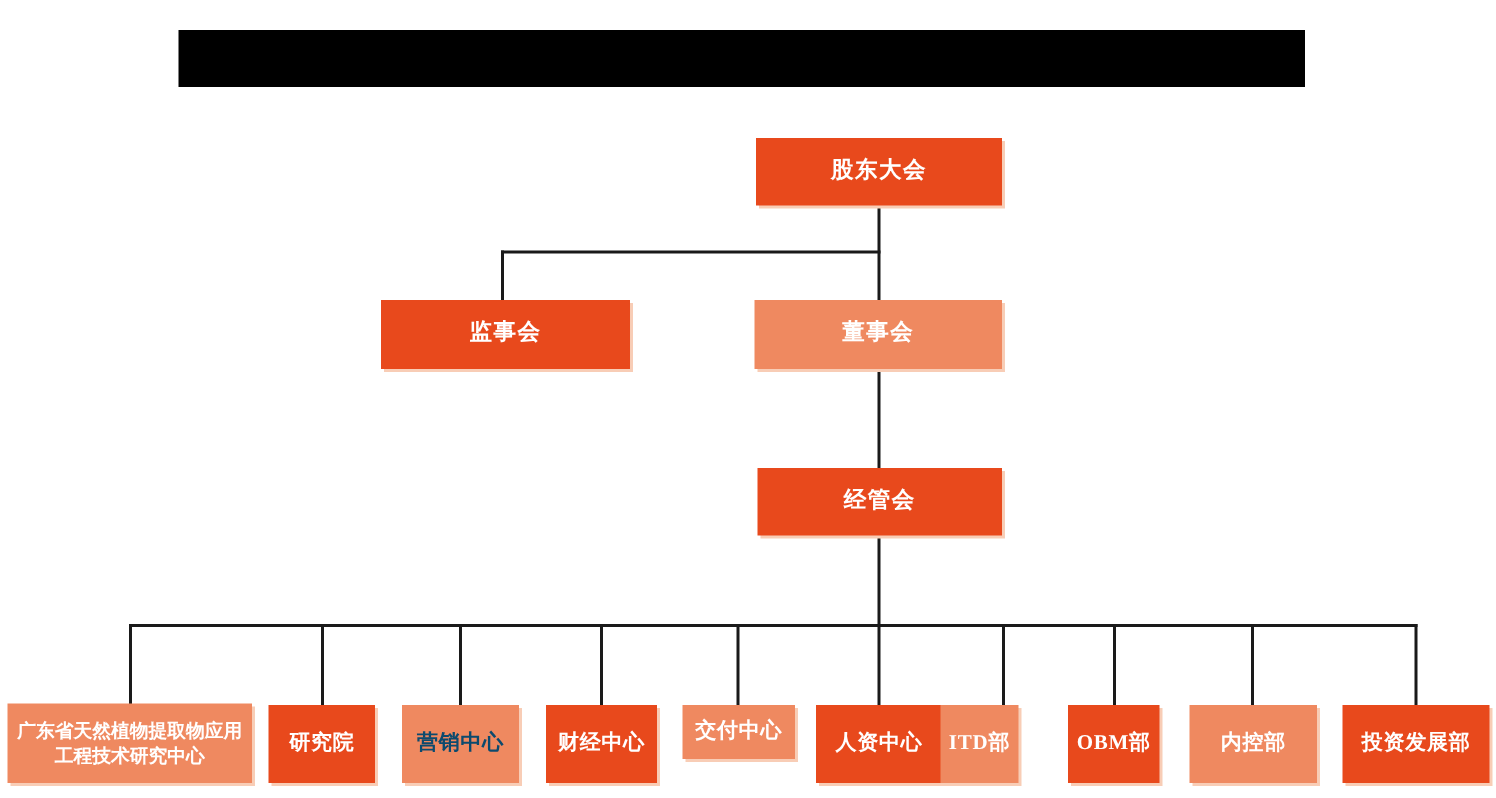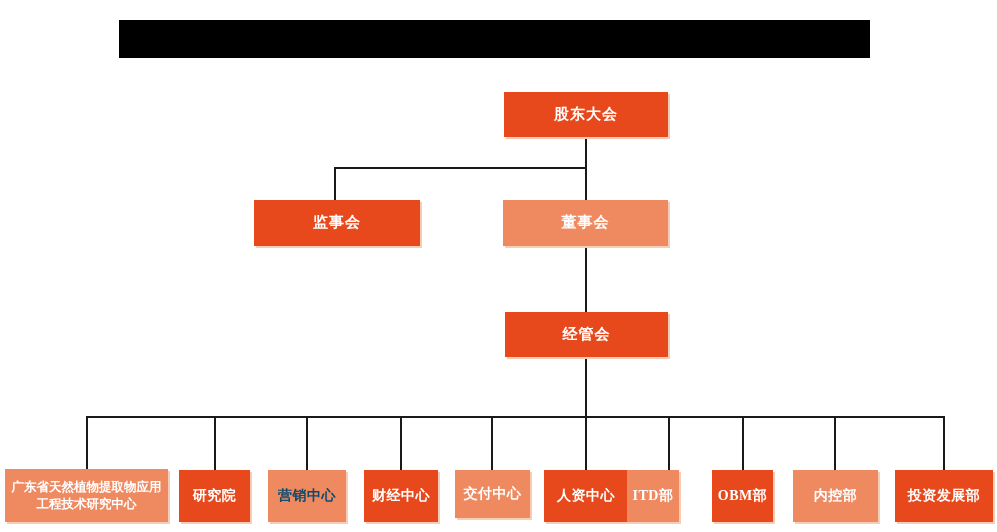--- a/index.html
+++ b/index.html
@@ -74,20 +74,20 @@
 
   <div class="org-node" style="left: 254px; top: 200px; width: 166px; height: 46px; background-color: rgb(232, 73, 28); color: rgb(255, 255, 255); box-shadow: rgb(248, 205, 182) 2px 2px 0px;">监事会</div>
   <div class="org-node" style="left: 503px; top: 200px; width: 165px; height: 46px; background-color: rgb(239, 137, 96); color: rgb(255, 255, 255); box-shadow: rgb(248, 205, 182) 2px 2px 0px;">董事会</div>
 
   <div class="org-node" style="left: 505px; top: 312px; width: 163px; height: 45px; background-color: rgb(232, 73, 28); color: rgb(255, 255, 255); box-shadow: rgb(248, 205, 182) 2px 2px 0px;">经管会</div>
 
   <div class="org-node tiny" style="left: 5px; top: 469px; width: 163px; height: 53px; background-color: rgb(239, 137, 96); color: rgb(255, 255, 255); box-shadow: rgb(248, 205, 182) 2px 2px 0px;">广东省天然植物提取物应用工程技术研究中心</div>
   <div class="org-node small" style="left: 179px; top: 470px; width: 71px; height: 52px; background-color: rgb(232, 73, 28); color: rgb(255, 255, 255); box-shadow: rgb(248, 205, 182) 2px 2px 0px;">研究院</div>
   <div class="org-node small" style="left: 268px; top: 470px; width: 78px; height: 52px; background-color: rgb(239, 137, 96); color: #0c4a6e; box-shadow: rgb(248, 205, 182) 2px 2px 0px;">营销中心</div>
   <div class="org-node small" style="left: 364px; top: 470px; width: 74px; height: 52px; background-color: rgb(232, 73, 28); color: rgb(255, 255, 255); box-shadow: rgb(248, 205, 182) 2px 2px 0px;">财经中心</div>
-  <div class="org-node small" style="left: 455px; top: 470px; width: 75px; height: 48px; background-color: rgb(239, 137, 96); color: rgb(255, 255, 255); box-shadow: rgb(248, 205, 182) 2px 2px 0px;">交付中心</div>
+  <div class="org-node small" style="left: 455px; top: 470px; width: 75px; height: 36px; background-color: rgb(239, 137, 96); color: rgb(255, 255, 255); box-shadow: rgb(248, 205, 182) 2px 2px 0px;">交付中心</div>
   <div class="org-node small" style="left: 544px; top: 470px; width: 84px; height: 52px; background-color: rgb(232, 73, 28); color: rgb(255, 255, 255); box-shadow: rgb(248, 205, 182) 2px 2px 0px;">人资中心</div>
   <div class="org-node small" style="left: 627px; top: 470px; width: 52px; height: 52px; background-color: rgb(239, 137, 96); color: rgb(255, 255, 255); box-shadow: rgb(248, 205, 182) 2px 2px 0px;">ITD部</div>
   <div class="org-node small" style="left: 712px; top: 470px; width: 61px; height: 52px; background-color: rgb(232, 73, 28); color: rgb(255, 255, 255); box-shadow: rgb(248, 205, 182) 2px 2px 0px;">OBM部</div>
   <div class="org-node small" style="left: 793px; top: 470px; width: 85px; height: 52px; background-color: rgb(239, 137, 96); color: rgb(255, 255, 255); box-shadow: rgb(248, 205, 182) 2px 2px 0px;">内控部</div>
   <div class="org-node small" style="left: 895px; top: 470px; width: 98px; height: 52px; background-color: rgb(232, 73, 28); color: rgb(255, 255, 255); box-shadow: rgb(248, 205, 182) 2px 2px 0px;">投资发展部</div>
 
 </div>
 
 </body></html>

